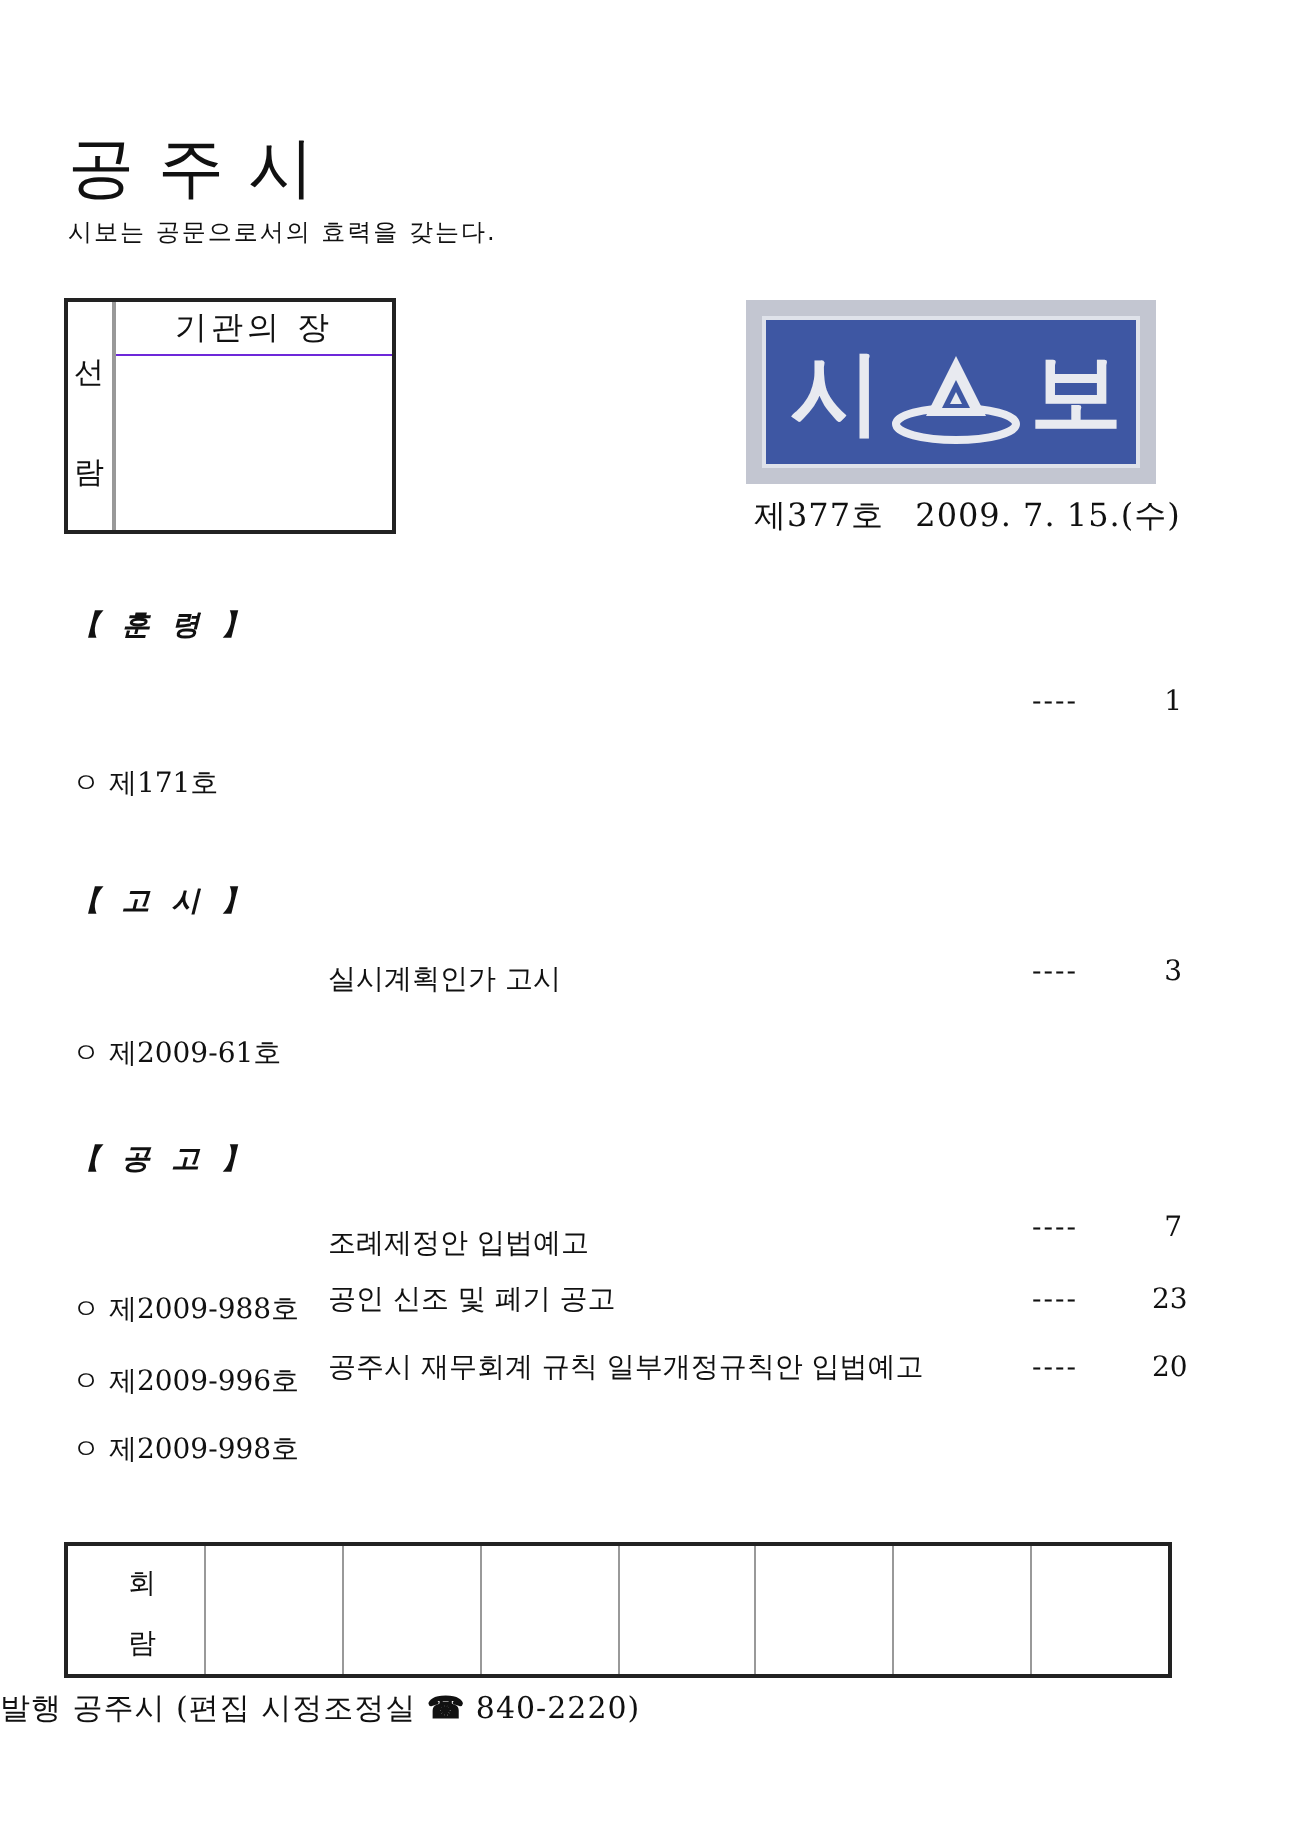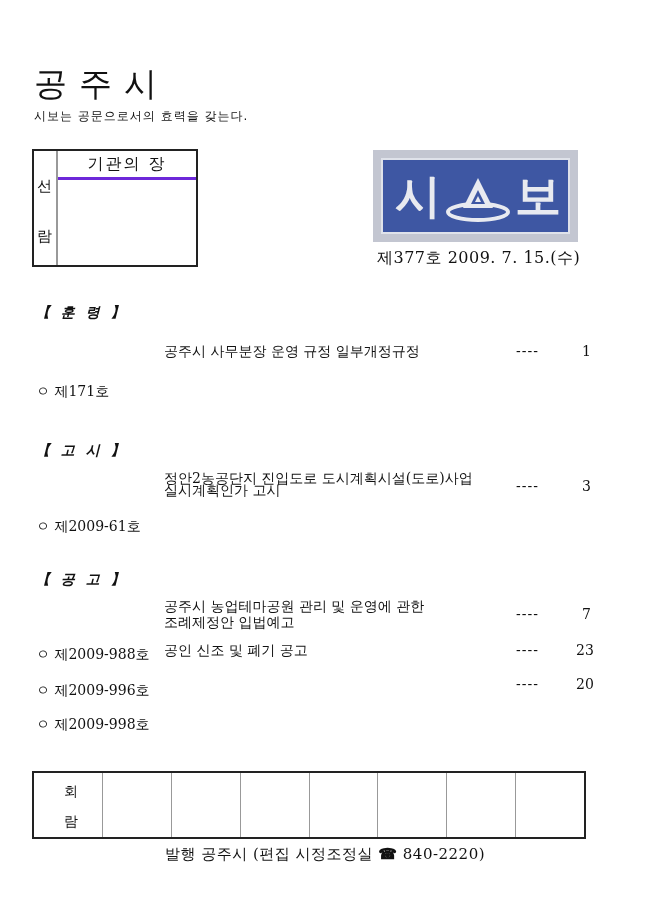--- a/index.html
+++ b/index.html
@@ -4,36 +4,36 @@
 <style>
   html, body { margin:0; padding:0; }
   body { width:650px; height:920px; background:#ffffff; position:relative; overflow:hidden;
          font-family:"DejaVu Serif","Liberation Serif",serif; color:#111; }
   .abs { position:absolute; }
   .title { left:34px; top:62px; font-family:"DejaVu Sans","Liberation Sans",sans-serif; font-size:33px; letter-spacing:12px; font-weight:400; }
   .subtitle { left:34px; top:108px; font-size:12px; letter-spacing:1px; font-family:"DejaVu Sans","Liberation Sans",sans-serif; }
   .toc-box { left:32px; top:149px; width:166px; height:118px; border:2px solid #222; box-sizing:border-box; }
   .toc-left { position:absolute; left:0; top:0; width:22px; height:100%; border-right:2px solid #999; }
   .toc-left span { position:absolute; left:3px; font-size:15px; }
-  .toc-head { position:absolute; left:24px; right:0; top:0; height:26px; border-bottom:3px solid #6d28d9; text-align:center; font-size:16px; line-height:26px; letter-spacing:2px; }
+  .toc-head { position:absolute; left:24px; right:0; top:0; height:26px; border-bottom:1px solid #6d28d9; text-align:center; font-size:16px; line-height:26px; letter-spacing:2px; }
   .logo-outer { left:373px; top:150px; width:205px; height:92px; background:#c3c6d1; }
   .logo-inner { position:absolute; left:8px; top:8px; right:8px; bottom:8px; background:#3e57a3; border:2px solid #dfe2ea; }
   .logo-txt { position:absolute; top:6px; font-family:"DejaVu Sans","Liberation Sans",sans-serif; font-weight:bold; font-size:46px; color:#e8eaf0; }
   .issue { left:377px; top:248px; font-size:16px; letter-spacing:0.5px; }
   .sec-h { left:36px; font-size:14px; font-weight:bold; letter-spacing:3px;font-style:italic; }
   .item { left:36px; font-size:14px; }
   .item .num { position:absolute; left:0; white-space:nowrap;margin-top:40px; }
   .item .desc { position:absolute; white-space:nowrap; line-height:16px; }
   .dash { position:absolute; left:480px; letter-spacing:1px; }
   .page { position:absolute; left:540px; width:15px; text-align:right; }
   .sign-table { left:32px; top:771px; width:554px; height:68px; border:2px solid #222; box-sizing:border-box; display:flex; }
   .sign-table .cell { flex:1; border-left:1px solid #999; height:100%; }
   .sign-table .cell.first { border-left:none; position:relative; }
   .sign-table .cell.first span { position:absolute; left:30px; font-size:14px; }
-  .footer { left:0; width:650px; top:845px; text-align:center; font-size:15px; letter-spacing:0.5px; }
+  .footer { left:0; width:650px; top:845px; font-size:15px; letter-spacing:0.5px; }
 </style>
 </head>
 <body>
 
 <div class="abs title">공주시</div>
 <div class="abs subtitle">시보는 공문으로서의 효력을 갖는다.</div>
 
 <div class="abs toc-box">
   <div class="toc-left">
     <span style="top:26px">선</span>
@@ -50,56 +50,54 @@
       <polygon points="33,4 48,34 18,34" fill="#e8eaf0"></polygon>
       <polygon points="33,16 40,30 26,30" fill="#3e57a3"></polygon>
       <polygon points="33,22 36,28 30,28" fill="#e8eaf0"></polygon>
     </svg>
     <span class="logo-txt" style="left:132px">보</span>
   </div>
 </div>
 
 <div class="abs issue">
   <span>제377호</span>
-  <span style="margin-left:0">2009. 7. 15.(수)</span>
+  <span style="margin-left:10px">2009. 7. 15.(수)</span>
 </div>
 
 <div class="abs sec-h" style="top:304px">【 훈  령 】</div>
 <div class="abs item" style="top:343px;width:560px;height:20px">
   <span class="num"><span>ㅇ</span> <span>제171호</span></span>
-  <span class="desc" style="left:128px">공주시 사무분장 운영 규정 일부개정규정</span>
   <span class="dash">----</span>
   <span class="page">1</span>
 </div>
 
 <div class="abs sec-h" style="top:442px">【 고   시 】</div>
 <div class="abs item" style="top:470px;width:560px;height:34px">
   <span class="num" style="top:8px"><span>ㅇ</span> <span>제2009-61호</span></span>
-  <span class="desc" style="left:128px;top:0">정안2농공단지 진입도로 도시계획시설(도로)사업</span>
   <span class="desc" style="left:128px;top:12px">실시계획인가 고시</span>
   <span class="dash" style="top:8px">----</span>
   <span class="page" style="top:8px">3</span>
 </div>
 
 <div class="abs sec-h" style="top:571px">【 공   고 】</div>
 <div class="abs item" style="top:598px;width:560px;height:34px">
   <span class="num" style="top:8px"><span>ㅇ</span> <span>제2009-988호</span></span>
-  <span class="desc" style="left:128px;top:0">공주시 농업테마공원 관리 및 운영에 관한</span>
   <span class="desc" style="left:128px;top:16px">조례제정안 입법예고</span>
   <span class="dash" style="top:8px">----</span>
   <span class="page" style="top:8px">7</span>
 </div>
 <div class="abs item" style="top:642px;width:560px;height:20px">
   <span class="num"><span>ㅇ</span> <span>제2009-996호</span></span>
   <span class="desc" style="left:128px">공인 신조 및 폐기 공고</span>
   <span class="dash">----</span>
   <span class="page">23</span>
 </div>
 <div class="abs item" style="top:676px;width:560px;height:20px">
   <span class="num"><span>ㅇ</span> <span>제2009-998호</span></span>
+  <span class="desc" style="left:128px">공주시 재무회계 규칙 일부개정규칙안 입법예고</span>
   <span class="dash">----</span>
   <span class="page">20</span>
 </div>
 
 <div class="abs sign-table">
   <div class="cell first">
     <span style="top:10px">회</span>
     <span style="top:40px">람</span>
   </div>
   <div class="cell"></div>

